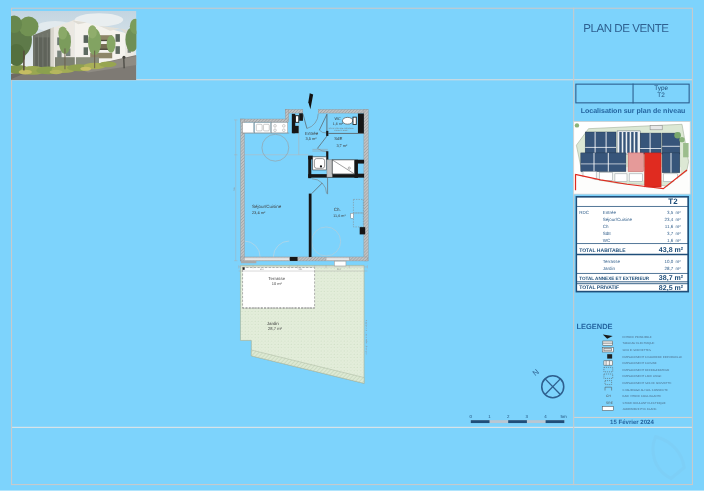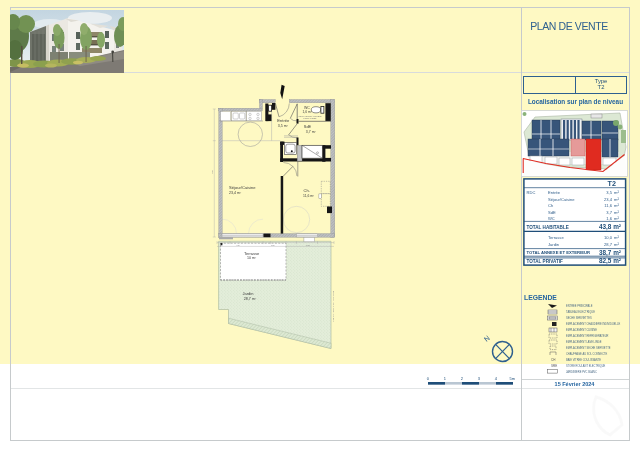--- a/index.html
+++ b/index.html
@@ -1,21 +1,21 @@
 <!DOCTYPE html>
 <html><head><meta charset="utf-8">
 <style>
 html,body{margin:0;padding:0;background:#fff;width:640px;height:453px;overflow:hidden}
 *{box-sizing:border-box}
 body{font-family:"Liberation Sans",sans-serif}
 .abs{position:absolute}
 .nb{color:#28567e}
 </style></head>
 <body>
-<div style="position:relative;width:640px;height:364px;background:#fef9c3;font-family:'Liberation Sans',sans-serif">
+<div style="position:relative;width:640px;height:446px;background:#7dd3fc;font-family:'Liberation Sans',sans-serif">
 
 <div class="abs" style="left:10px;top:7px;width:620px;height:434px;border:1px solid #c6cacc"></div>
 <div class="abs" style="left:11px;top:72px;width:618px;height:1px;background:#d8dbdc"></div>
 <div class="abs" style="left:11px;top:388px;width:618px;height:1px;background:#e2e5e6"></div>
 <div class="abs" style="left:521px;top:7px;width:1px;height:434px;background:#c6cacc"></div>
 
 <div class="abs" style="left:10px;top:10px;width:114px;height:63px">
 <svg width="114" height="63" viewBox="0 0 114 63">
 <defs>
 <linearGradient id="sky" x1="0" y1="0" x2="0" y2="1">

